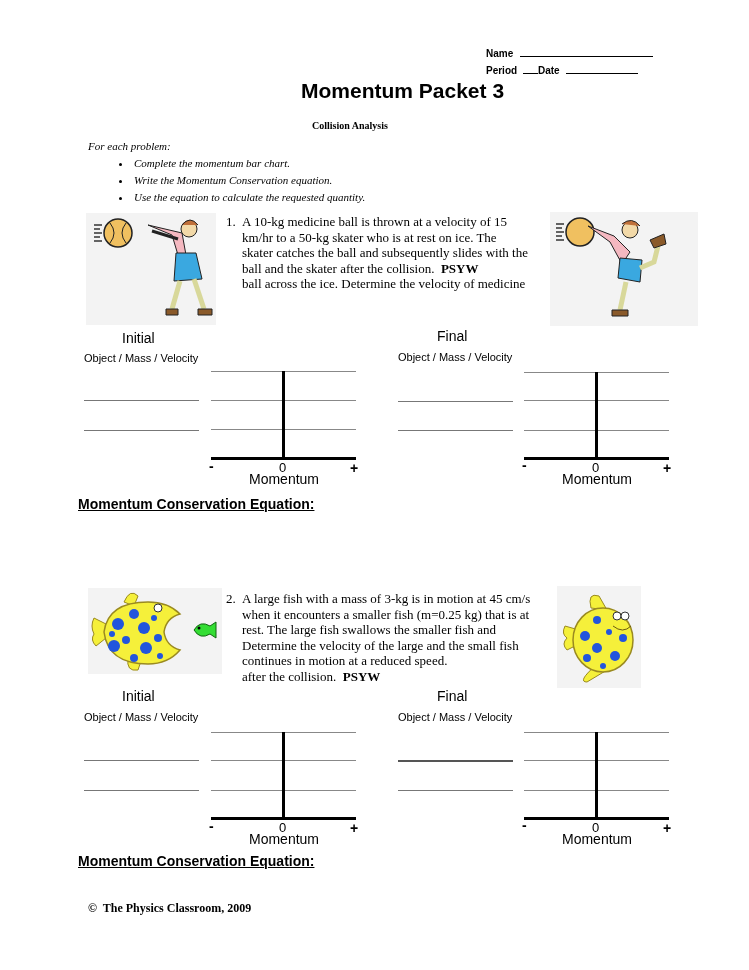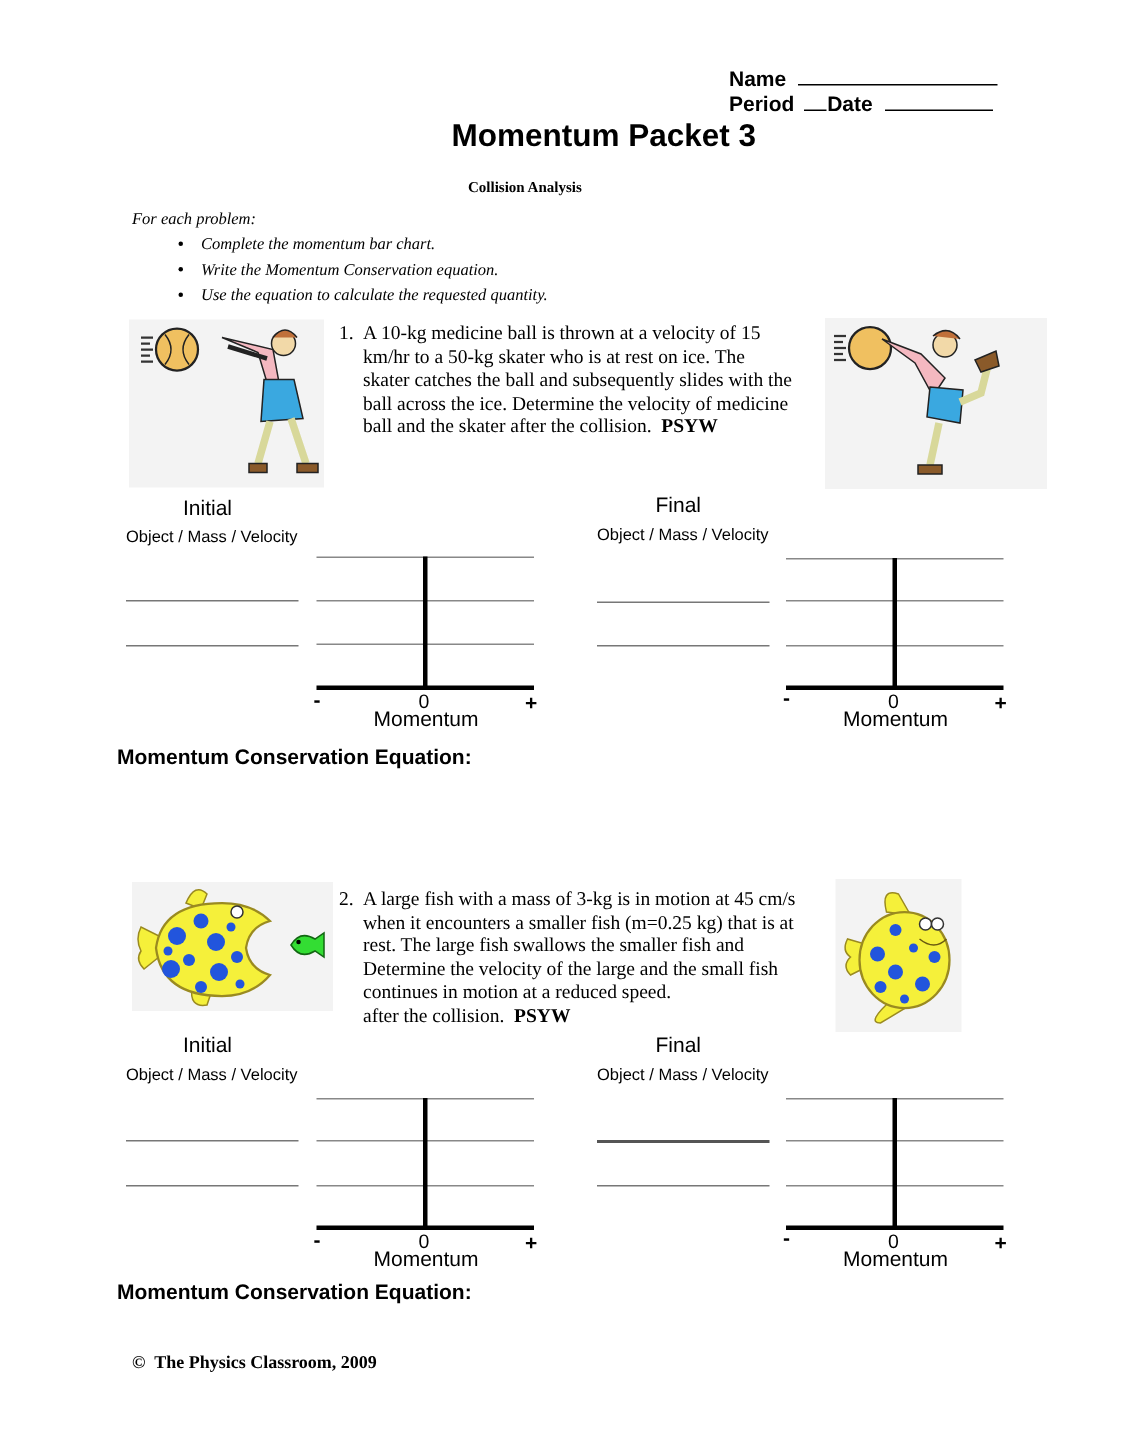--- a/index.html
+++ b/index.html
@@ -2,21 +2,21 @@
 <html><head>
   <meta charset="utf-8">
   <style>
     html, body { margin: 0; padding: 0; background: #ffffff; }
     body { width: 749px; height: 970px; position: relative; overflow: hidden; color: #000; }
     .abs { position: absolute; }
     .sans { font-family: "Liberation Sans", "DejaVu Sans", sans-serif; }
     .serif { font-family: "Liberation Serif", "DejaVu Serif", serif; }
 
     
-    .hdr-line { font-weight: bold; font-size: 14px; line-height: 17px; white-space: nowrap; }
+    .hdr-line { font-weight: bold; font-size: 10px; line-height: 17px; white-space: nowrap; }
     .blank { display: inline-block; border-bottom: 1.5px solid #000; height: 12px; vertical-align: baseline; }
     .title { font-size: 21px; font-weight: bold; }
     .subtitle { font-size: 10px; font-weight: bold; }
 
     .instr { font-size: 11px; line-height: 17px; font-style: italic; }
     .instr ul { margin: 0; padding-left: 44px; list-style: disc; }
     .instr li { padding-left: 2px; }
 
     .problem { font-size: 13px; line-height: 15.5px; }
     .problem .num { position: absolute; left: 0; top: 0; }
@@ -27,21 +27,21 @@
 
     .panel-title { font-size: 14px; }
     .omv { font-size: 11px; }
     .write-line { height: 0; border-top: 1px solid #777; }
     .grid-line { height: 0; border-top: 1px solid #888; }
     .axis-v { width: 3px; background: #000; }
     .axis-h { height: 3px; background: #000; }
     .tick { font-size: 14px; font-weight: bold; }
     .zero { font-size: 13px; }
     .mom { font-size: 14px; }
-    .eq { font-size: 14px; font-weight: bold; }
+    .eq { font-size: 14px; font-weight: bold; text-decoration: underline; }
     .footer { font-size: 12px; font-weight: bold; }
   </style>
 </head>
 <body>
 
 <div class="abs sans hdr-line" style="left:486px; top:44px;">
   <span>Name</span>
   <span class="blank" style="width:133px; margin-left:4px;"></span>
 </div>
 <div class="abs sans hdr-line" style="left:486px; top:61px;">
@@ -82,22 +82,22 @@
     <path d="M80 96 L92 96 L92 102 L80 102 Z M112 96 L126 96 L126 102 L112 102 Z" fill="#8a5a2a" stroke="#222"></path>
   </svg>
 </div>
 
 <div class="abs serif problem" style="left:226px; top:214px; width:330px; height:80px;">
   <span class="num">1.</span>
   <div class="txt" style="width:316px;">
     <div>A 10-kg medicine ball is thrown at a velocity of 15</div>
     <div>km/hr to a 50-kg skater who is at rest on ice. The</div>
     <div>skater catches the ball and subsequently slides with the</div>
+    <div><span>ball and the skater after the collision.</span>&nbsp;&nbsp;<b>PSYW</b></div>
     <div>ball across the ice. Determine the velocity of medicine</div>
-    <div><span>ball and the skater after the collision.</span>&nbsp;&nbsp;<b>PSYW</b></div>
   </div>
 </div>
 
 <div class="abs pic" style="left:550px; top:212px; width:148px; height:114px;">
   <svg width="148" height="114" viewBox="0 0 148 114">
     <g stroke="#333" stroke-width="1.5">
       <line x1="6" y1="12" x2="14" y2="12"></line>
         <line x1="6" y1="16" x2="12" y2="16"></line>
         <line x1="6" y1="20" x2="14" y2="20"></line>
         <line x1="6" y1="24" x2="12" y2="24"></line>

